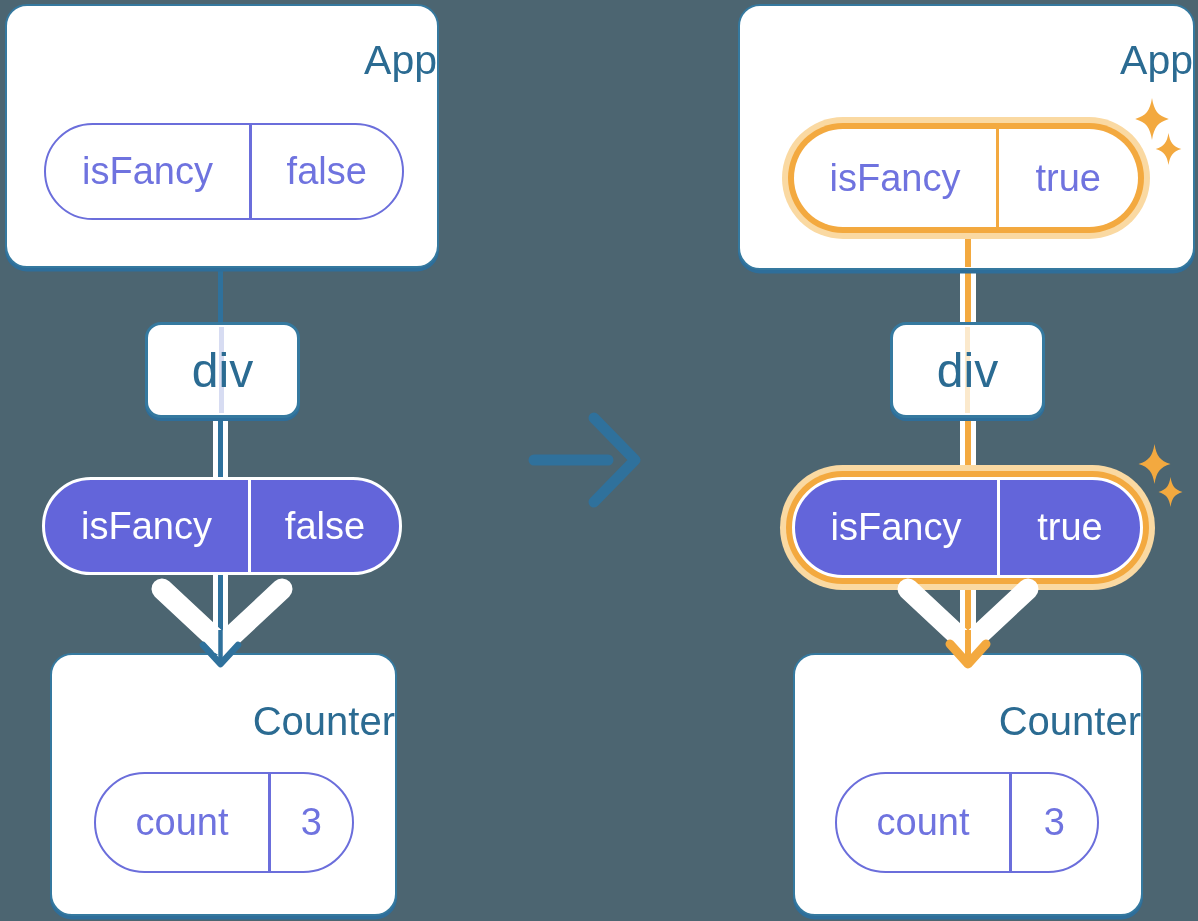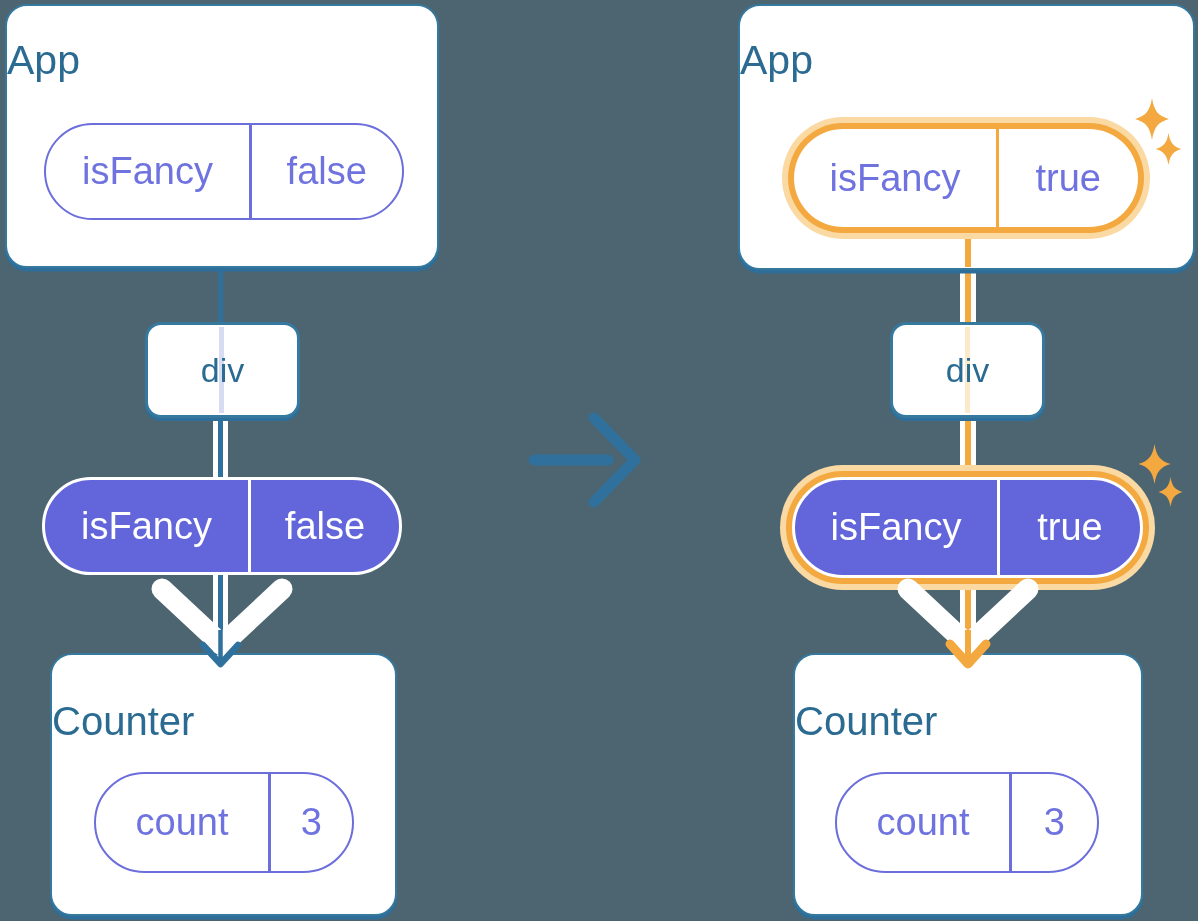--- a/index.html
+++ b/index.html
@@ -6,31 +6,31 @@
   .stage{
     position:relative;width:1198px;height:921px;background:#4C6571;
     font-family:"Liberation Sans",sans-serif;overflow:hidden;
   }
   
   .card{
     position:absolute;background:#fff;border:2.5px solid #35799F;
     border-radius:22px;box-shadow:0 3.5px 0 0 #2E6E9A;box-sizing:border-box;z-index:1;
   }
   .title{
-    font-size:41px;color:#2B6B92;text-align:left;font-weight:normal;
+    font-size:41px;color:#2B6B92;text-align:right;font-weight:normal;
     padding-top:32px;line-height:1.1;
   }
   .counter .title{padding-top:44px;font-size:40px;}
   
   .div-node{
     position:absolute;background:#fff;border:3px solid #35799F;border-radius:16px;
     box-shadow:0 3px 0 0 #2E6E9A;box-sizing:border-box;display:flex;
     align-items:center;justify-content:center;z-index:1;
   }
-  .div-node .lbl{font-size:34px;color:#2B6B92;position:relative;z-index:2;}
+  .div-node .lbl{font-size:48px;color:#2B6B92;position:relative;z-index:2;}
   .trace{position:absolute;top:2px;bottom:2px;width:5px;z-index:1;}
   .trace.lav{background:#D7DCF2;}
   .trace.org{background:#FBE9CC;}
   
   .pill{
     position:absolute;display:flex;box-sizing:border-box;border-radius:70px;
     font-size:38px;align-items:stretch;z-index:2;
   }
   .pill .cell{display:flex;align-items:center;justify-content:center;}
   .pill .grow{flex:1;}

